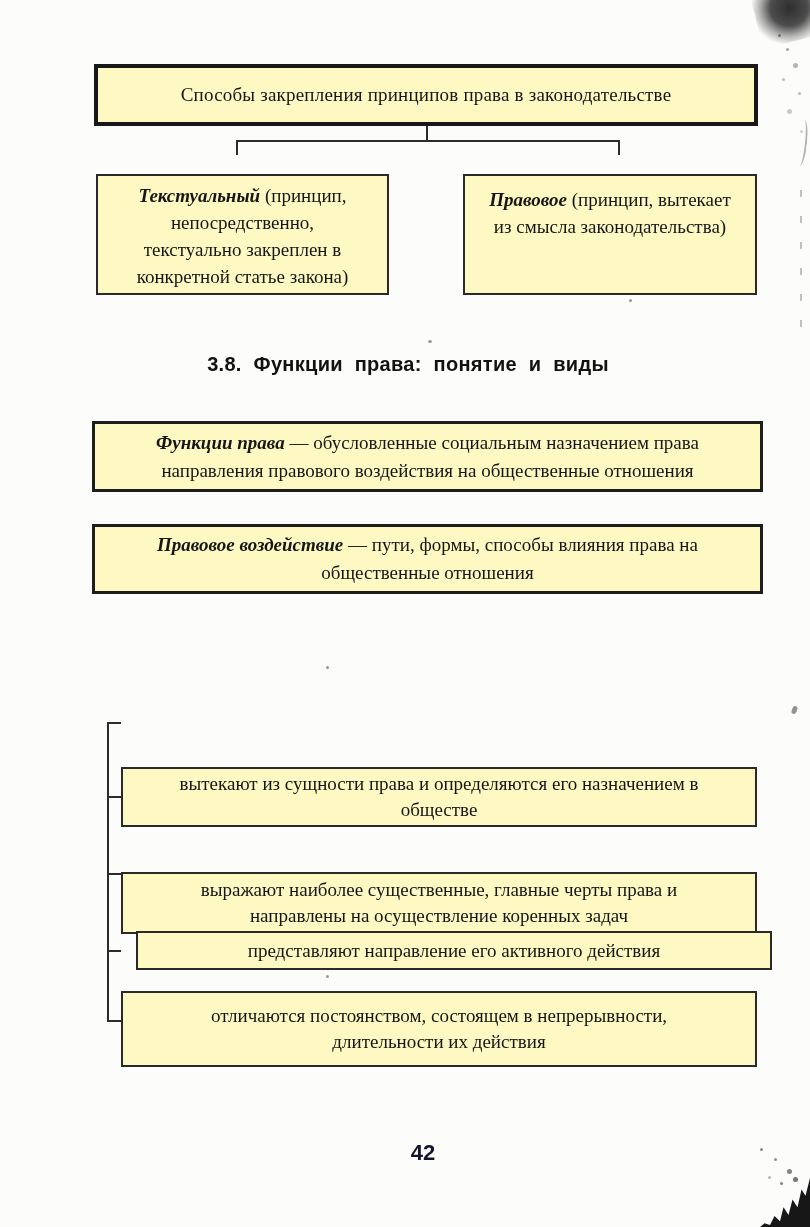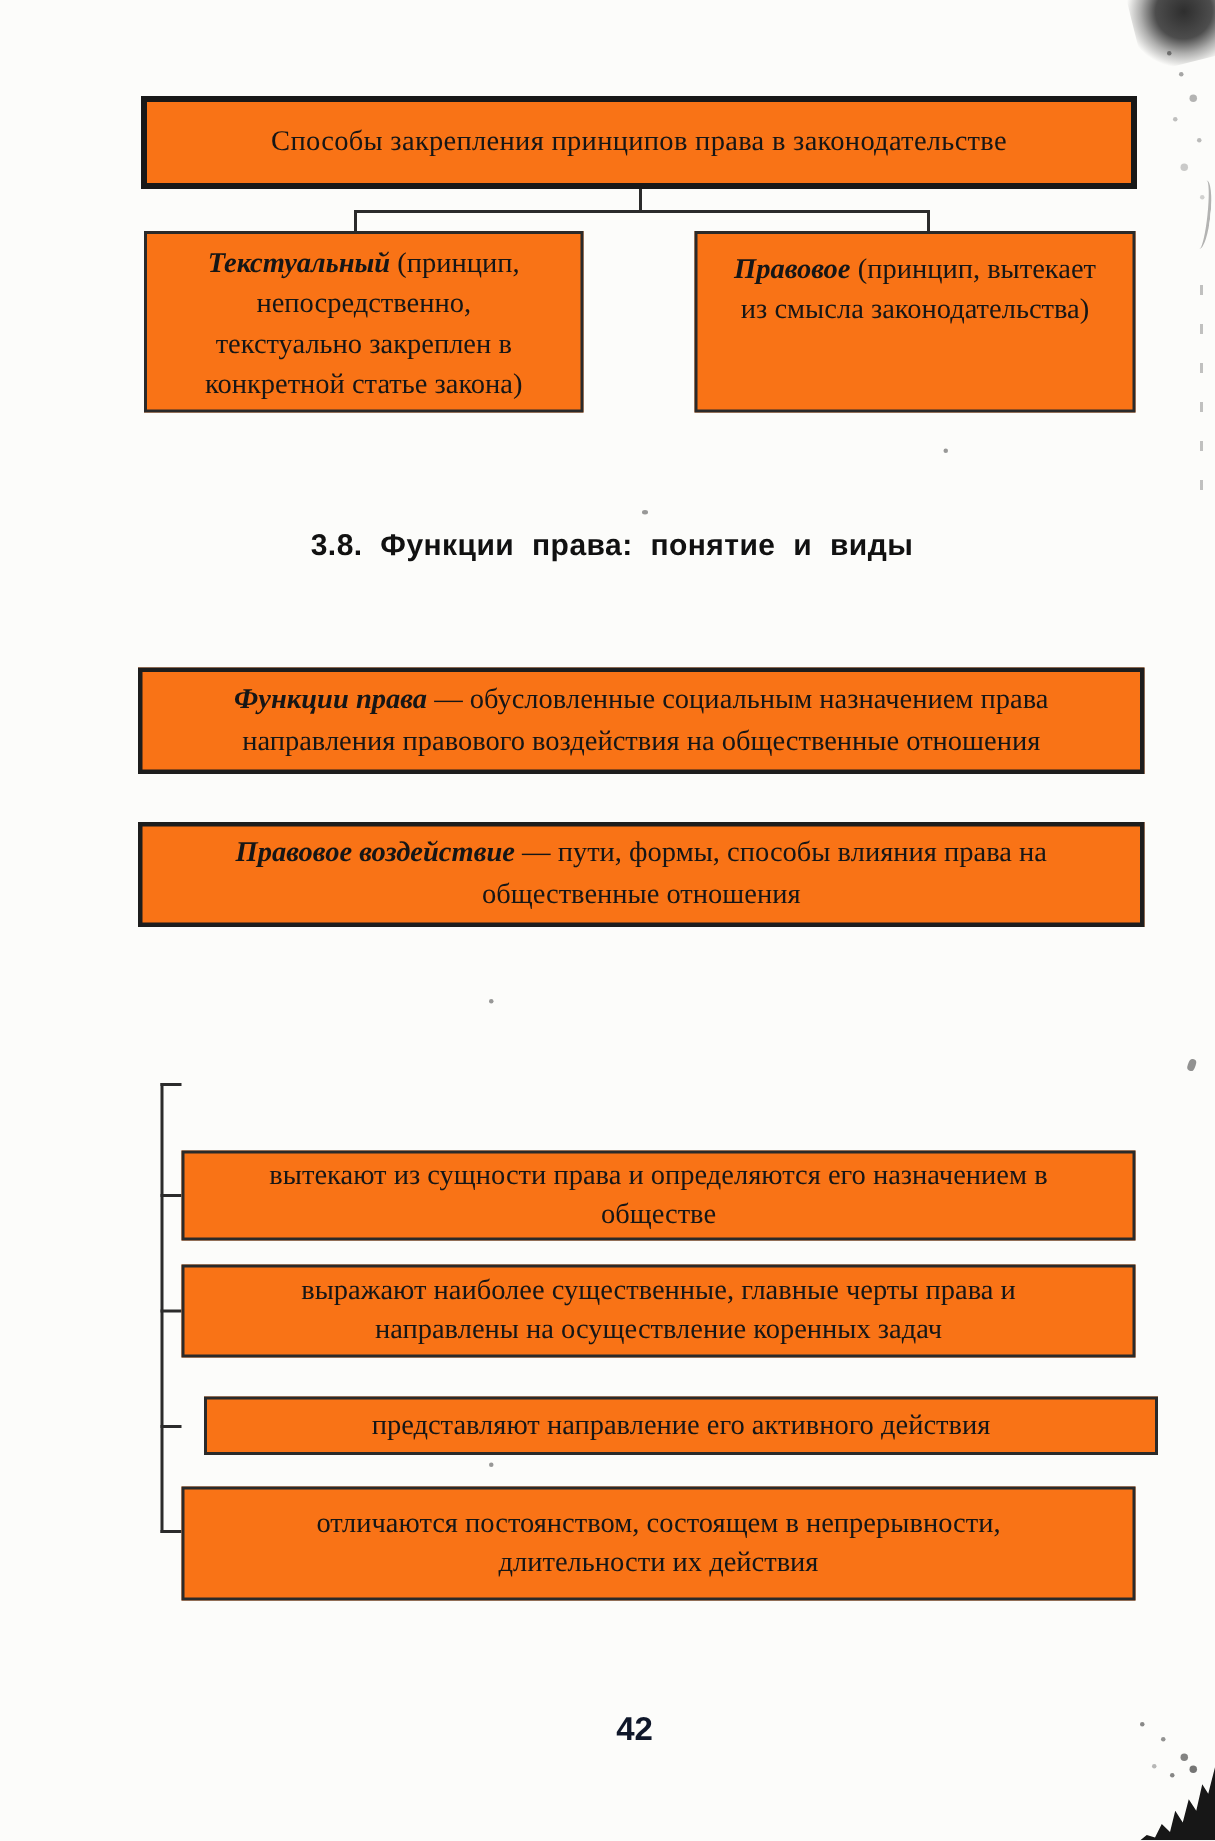--- a/index.html
+++ b/index.html
@@ -7,32 +7,32 @@
     position:relative;
     width:810px; height:1227px;
     background:#fcfcfa;
     overflow:hidden;
     font-family:"Liberation Serif", serif;
     color:#161616;
   }
   .abs { position:absolute; }
 
   
-  .box { box-sizing:border-box; background:#f97316; text-align:center; }
+  .box { box-sizing:border-box; background:#fef9c3; text-align:center; }
   .border-thick { border:4px solid #181818; }
   .border-med   { border:3px solid #1d1d1d; }
   .border-thin  { border:2px solid #2a2a2a; }
 
   .root-box {
     left:94px; top:64px; width:664px; height:62px;
     display:flex; align-items:center; justify-content:center;
     font-size:19px; letter-spacing:.2px;
   }
   .child-box {
-    font-size:19px; line-height:27px; padding:6px 22px 0 22px;
+    font-size:19px; line-height:27px; padding:6px 22px 0 22px;margin-top:20px;
   }
   .child-left  { left:96px;  top:154px; width:293px; height:121px; }
   .child-right { left:463px; top:154px; width:294px; height:121px; padding-top:10px; }
   .term { font-weight:bold; font-style:italic; }
 
   
   .line { background:#2b2b2b; }
   .conn-stub   { left:426px; top:126px; width:2px;  height:15px; }
   .conn-horiz  { left:236px; top:140px; width:384px; height:2px; }
   .conn-drop-l { left:236px; top:140px; width:2px;  height:15px; }
@@ -45,39 +45,39 @@
     font-family:"Liberation Sans", sans-serif;
     font-weight:bold; font-size:20px;
     word-spacing:6px; letter-spacing:.3px;
     color:#111;
   }
 
   
   .def-box {
     left:92px; width:671px;
     font-size:19px; line-height:28px;
-    padding:8px 14px; display:flex; align-items:center; justify-content:center;margin-top:24px;
+    padding:8px 14px; display:flex; align-items:center; justify-content:center;
   }
   .def-box .inner { width:100%; text-align:center; }
   .def-1 { top:421px; height:71px; }
   .def-2 { top:524px; height:70px; }
 
   
   .feat-title {
     left:119px; top:702px; width:637px; height:48px;
     display:flex; align-items:center; justify-content:center;
     font-size:19px;
   }
   .feat-item {
     left:121px; width:636px;
     display:flex; align-items:center; justify-content:center;
     font-size:19px; line-height:26px; padding:2px 40px;font-family:Liberation Serif, serif;
   }
   .feat-item-1 { top:767px; height:60px; }
-  .feat-item-2 { top:843px; height:62px; }
+  .feat-item-2 { top:872px; height:62px; }
   .feat-item-3 { top:931px; height:39px;margin-left:15px; }
   .feat-item-4 { top:991px; height:76px; }
 
   .bracket-v { left:107px; top:722px; width:2px; height:300px; }
   .bracket-stub { width:14px; height:2px; left:107px; }
   .stub-0 { top:722px; } .stub-1 { top:796px; } .stub-2 { top:873px; }
   .stub-3 { top:950px; } .stub-4 { top:1020px; }
 
   
   .page-num {

